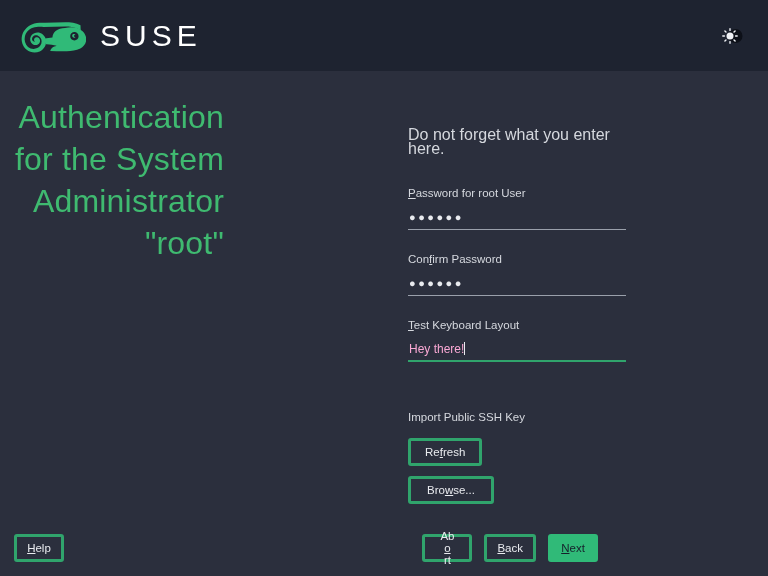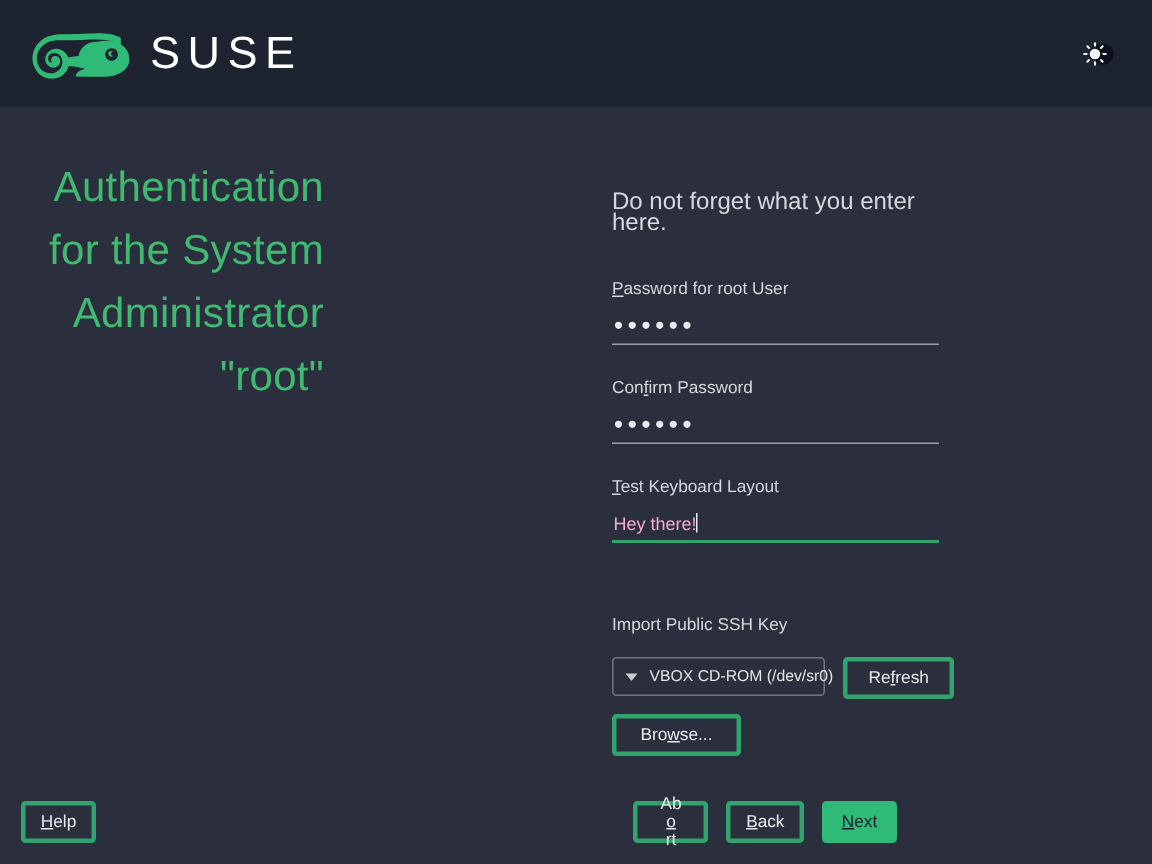--- a/index.html
+++ b/index.html
@@ -64,24 +64,24 @@
     position: absolute;
     left: 0;
     top: 96px;
     width: 248px;
     text-align: right;
     padding-right: 24px;
     box-sizing: border-box;
   }
   .page-title {
     color: #3fba70;
-    font-size: 28px;
+    font-size: 32px;
     line-height: 42px;
     font-weight: 400;
-    margin: 8px;
+    margin: 0;
     letter-spacing: 0.2px;
   }
 
   
   .form-pane {
     position: absolute;
     left: 408px;
     top: 128px;
     width: 230px;
   }
@@ -307,24 +307,20 @@
 
     <div class="field">
       <label class="field-label"><span class="mn">T</span><span>est Keyboard Layout</span></label>
       <div class="field-input focused"><span class="text-value">Hey there!</span><span class="caret"></span></div>
     </div>
 
     <div class="ssh-block">
       <span class="ssh-label">Import Public SSH Key</span>
 
       <div class="ssh-row">
-        <div class="combo">
-          <span class="combo-arrow"></span>
-          <span class="combo-text">VBOX CD-ROM (/dev/sr0)</span>
-        </div>
         <button class="btn green btn-refresh">
             <span>Re</span>
             <span class="mn">f</span>
             <span>resh</span>
           </button>
       </div>
 
       <button class="btn green btn-browse">
           <span>Bro</span>
           <span class="mn">w</span>

